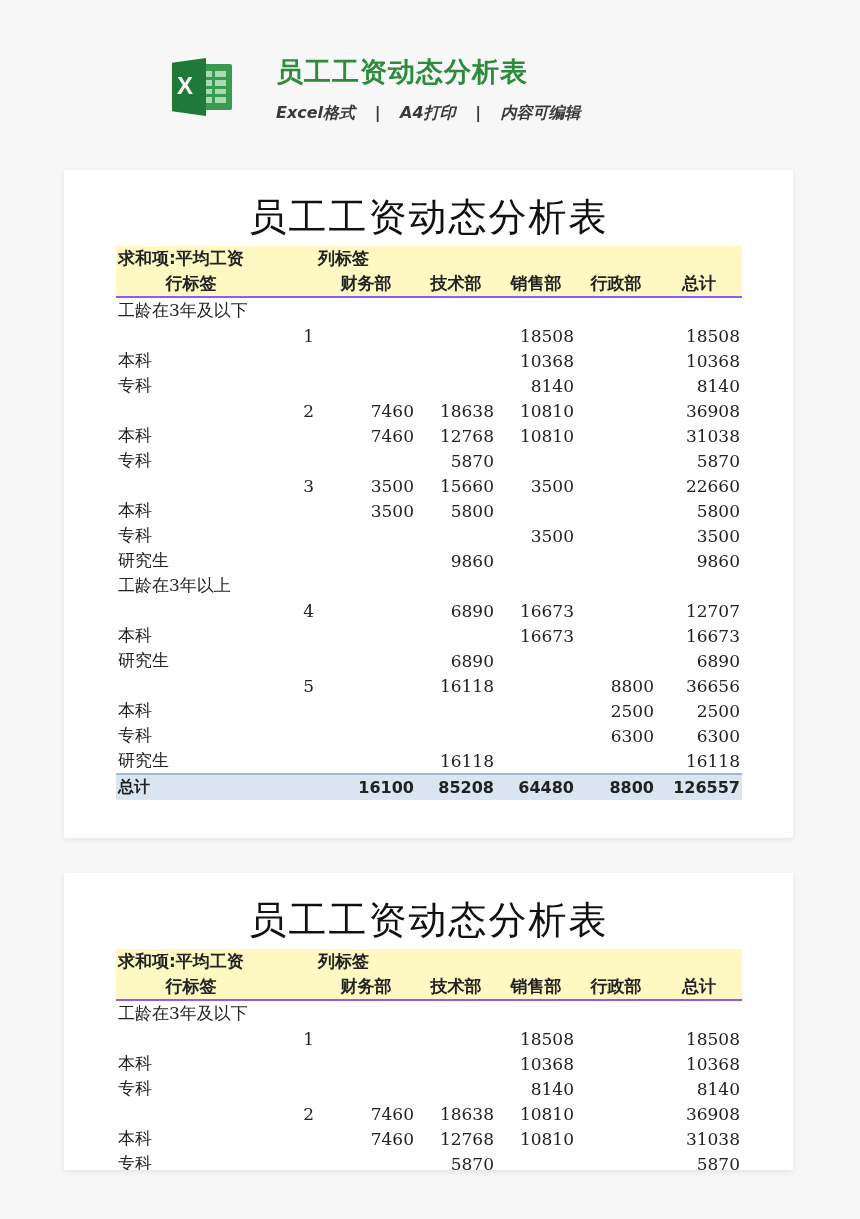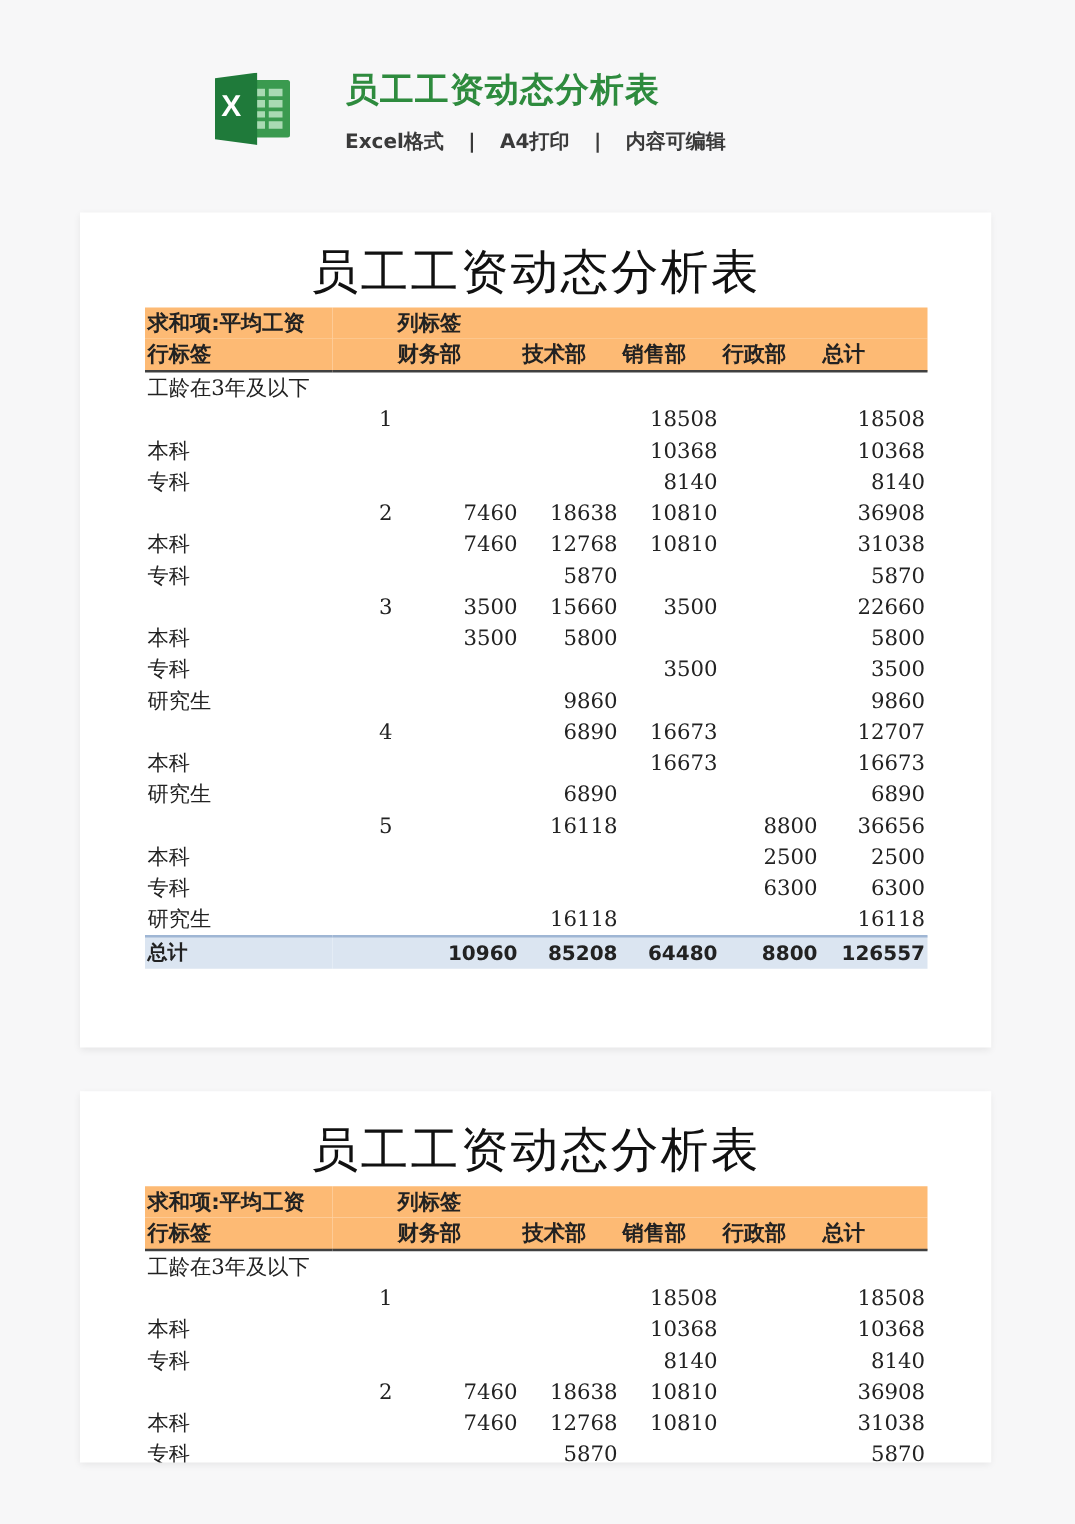--- a/index.html
+++ b/index.html
@@ -5,31 +5,31 @@
   html,body{margin:0;padding:0;}
   body{width:860px;height:1219px;background:#f7f7f8;position:relative;overflow:hidden;font-family:"DejaVu Sans",sans-serif;}
   .hdr{position:absolute;left:0;top:0;width:860px;height:150px;}
   .logo{position:absolute;left:170px;top:56px;width:64px;height:62px;}
   .logo .back{position:absolute;left:18px;top:8px;width:44px;height:46px;background:#3a9a4f;border-radius:2px;}
   .logo .grid{position:absolute;left:30px;top:15px;width:26px;height:32px;display:grid;grid-template-columns:1fr 1fr;gap:3px;}
   .logo .grid i{background:#a9dab3;display:block;}
   .logo .front{position:absolute;left:2px;top:2px;width:34px;height:58px;background:#1f7a3a;clip-path:polygon(0 8%,100% 0,100% 100%,0 92%);}
   .logo .x{position:absolute;left:7px;top:16px;color:#fff;font-weight:bold;font-size:24px;font-family:"Liberation Sans",sans-serif;}
   .htitle{position:absolute;left:276px;top:54px;font-size:27px;font-weight:bold;color:#2e8b3e;letter-spacing:1px;}
-  .hsub{position:absolute;left:276px;top:103px;font-size:16px;font-weight:bold;color:#3a3a3a;}
+  .hsub{position:absolute;left:276px;top:103px;font-size:16px;font-weight:bold;color:#3a3a3a;font-style:italic;}
   .hsub span{margin-right:14px;}
   .card{position:absolute;left:64px;width:729px;background:#fff;box-shadow:0 2px 6px rgba(0,0,0,0.08);}
   .c1{top:170px;height:668px;}
   .c2{top:873px;height:297px;overflow:hidden;}
   .ctitle{position:absolute;left:0;width:729px;text-align:center;top:22px;font-family:"DejaVu Serif",serif;font-size:38px;color:#111;letter-spacing:2px;}
   table{position:absolute;left:52px;top:76px;width:626px;border-collapse:collapse;font-family:"DejaVu Serif",serif;font-size:17px;color:#222;}
   td{height:25px;padding:0 2px;white-space:nowrap;}
   td.n{text-align:right;}
-  tr.hd td{background:#fdba74;font-family:"DejaVu Sans",sans-serif;font-weight:bold;font-size:17px;margin-left:22px;}
-  tr.hd2 td{border-bottom:2px solid #404040;}
+  tr.hd td{background:#fef9c3;font-family:"DejaVu Sans",sans-serif;font-weight:bold;font-size:17px;margin-left:22px;}
+  tr.hd2 td{border-bottom:2px solid #8b5cf6;text-align:center;}
   tr.tot td{background:#dbe5f1;font-weight:bold;border-top:2px solid #9fb6d4;font-family:"DejaVu Sans",sans-serif;font-size:16px;}
   col.c0{width:150px}col.c1{width:50px}col.c2{width:100px}col.c3{width:80px}col.c4{width:80px}col.c5{width:80px}col.c6{width:86px}
 </style>
 </head>
 <body>
 
 <div class="hdr">
   <div class="logo">
     <div class="back"></div>
     <div class="grid">
@@ -179,20 +179,29 @@
         <tr class="">
           <td class="">研究生</td>
           <td class=""></td>
           <td class=""></td>
           <td class="n">9860</td>
           <td class=""></td>
           <td class=""></td>
           <td class="n">9860</td>
         </tr>
         <tr class="">
+          <td class="">工龄在3年以上</td>
+          <td class=""></td>
+          <td class=""></td>
+          <td class=""></td>
+          <td class=""></td>
+          <td class=""></td>
+          <td class=""></td>
+        </tr>
+        <tr class="">
           <td class=""></td>
           <td class="n">4</td>
           <td class=""></td>
           <td class="n">6890</td>
           <td class="n">16673</td>
           <td class=""></td>
           <td class="n">12707</td>
         </tr>
         <tr class="">
           <td class="">本科</td>
@@ -244,21 +253,21 @@
           <td class=""></td>
           <td class=""></td>
           <td class="n">16118</td>
           <td class=""></td>
           <td class=""></td>
           <td class="n">16118</td>
         </tr>
         <tr class="tot">
           <td class="">总计</td>
           <td class=""></td>
-          <td class="n">10960</td>
+          <td class="n">16100</td>
           <td class="n">85208</td>
           <td class="n">64480</td>
           <td class="n">8800</td>
           <td class="n">126557</td>
         </tr>
       </tbody>
     </table>
 </div>
 
 <div class="card c2">

